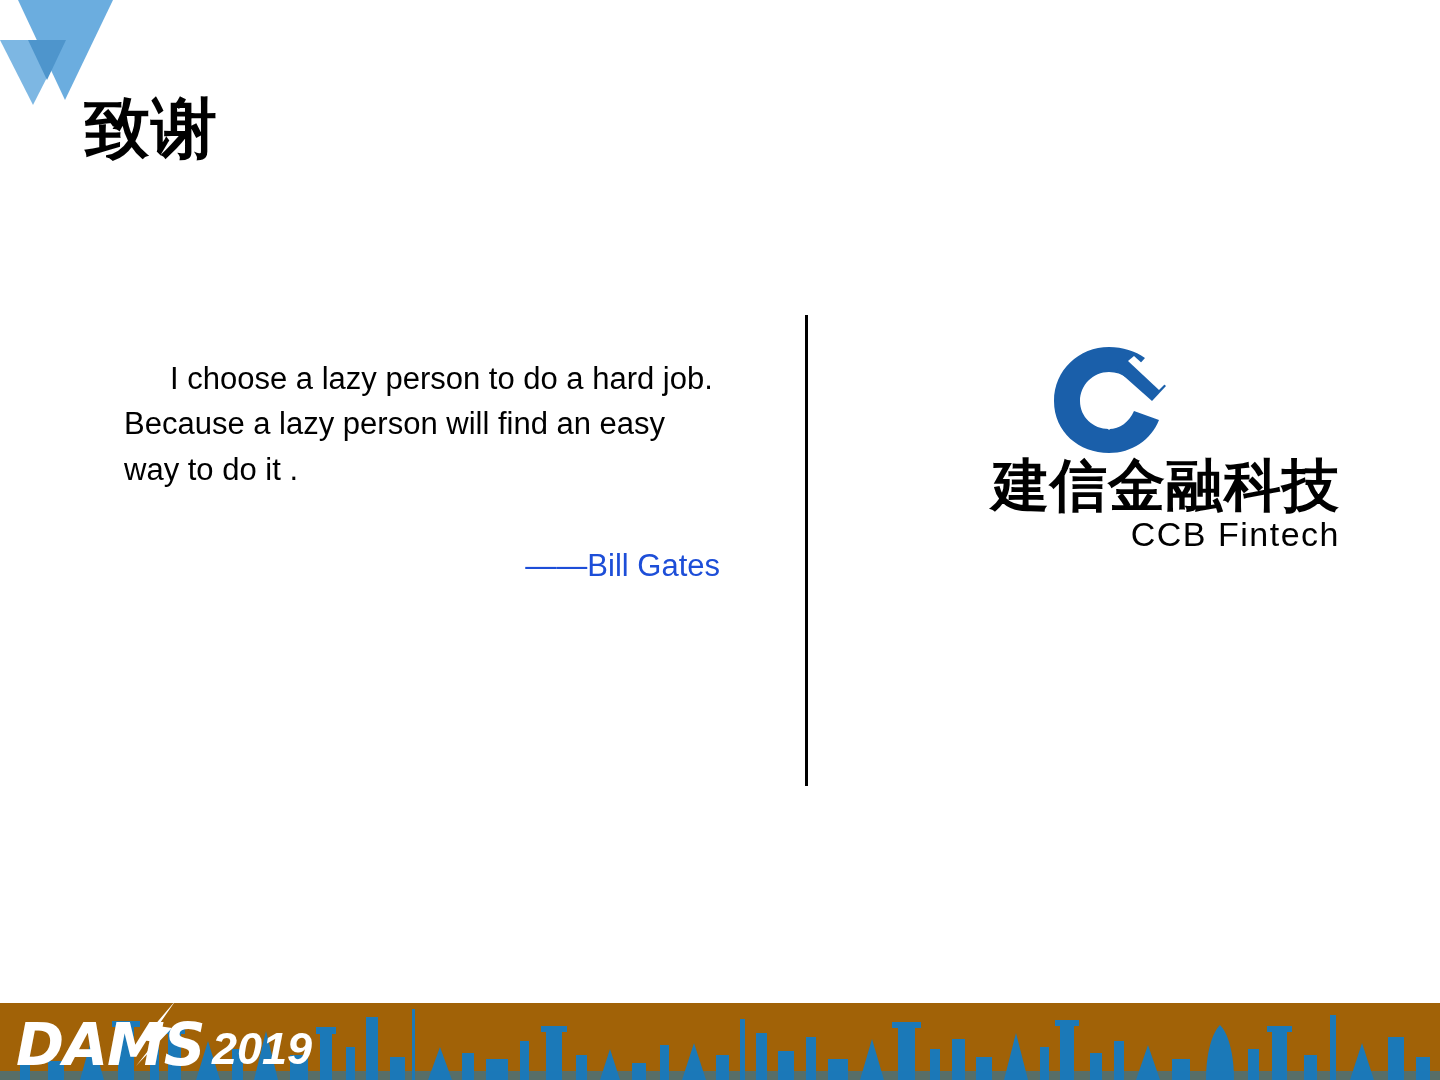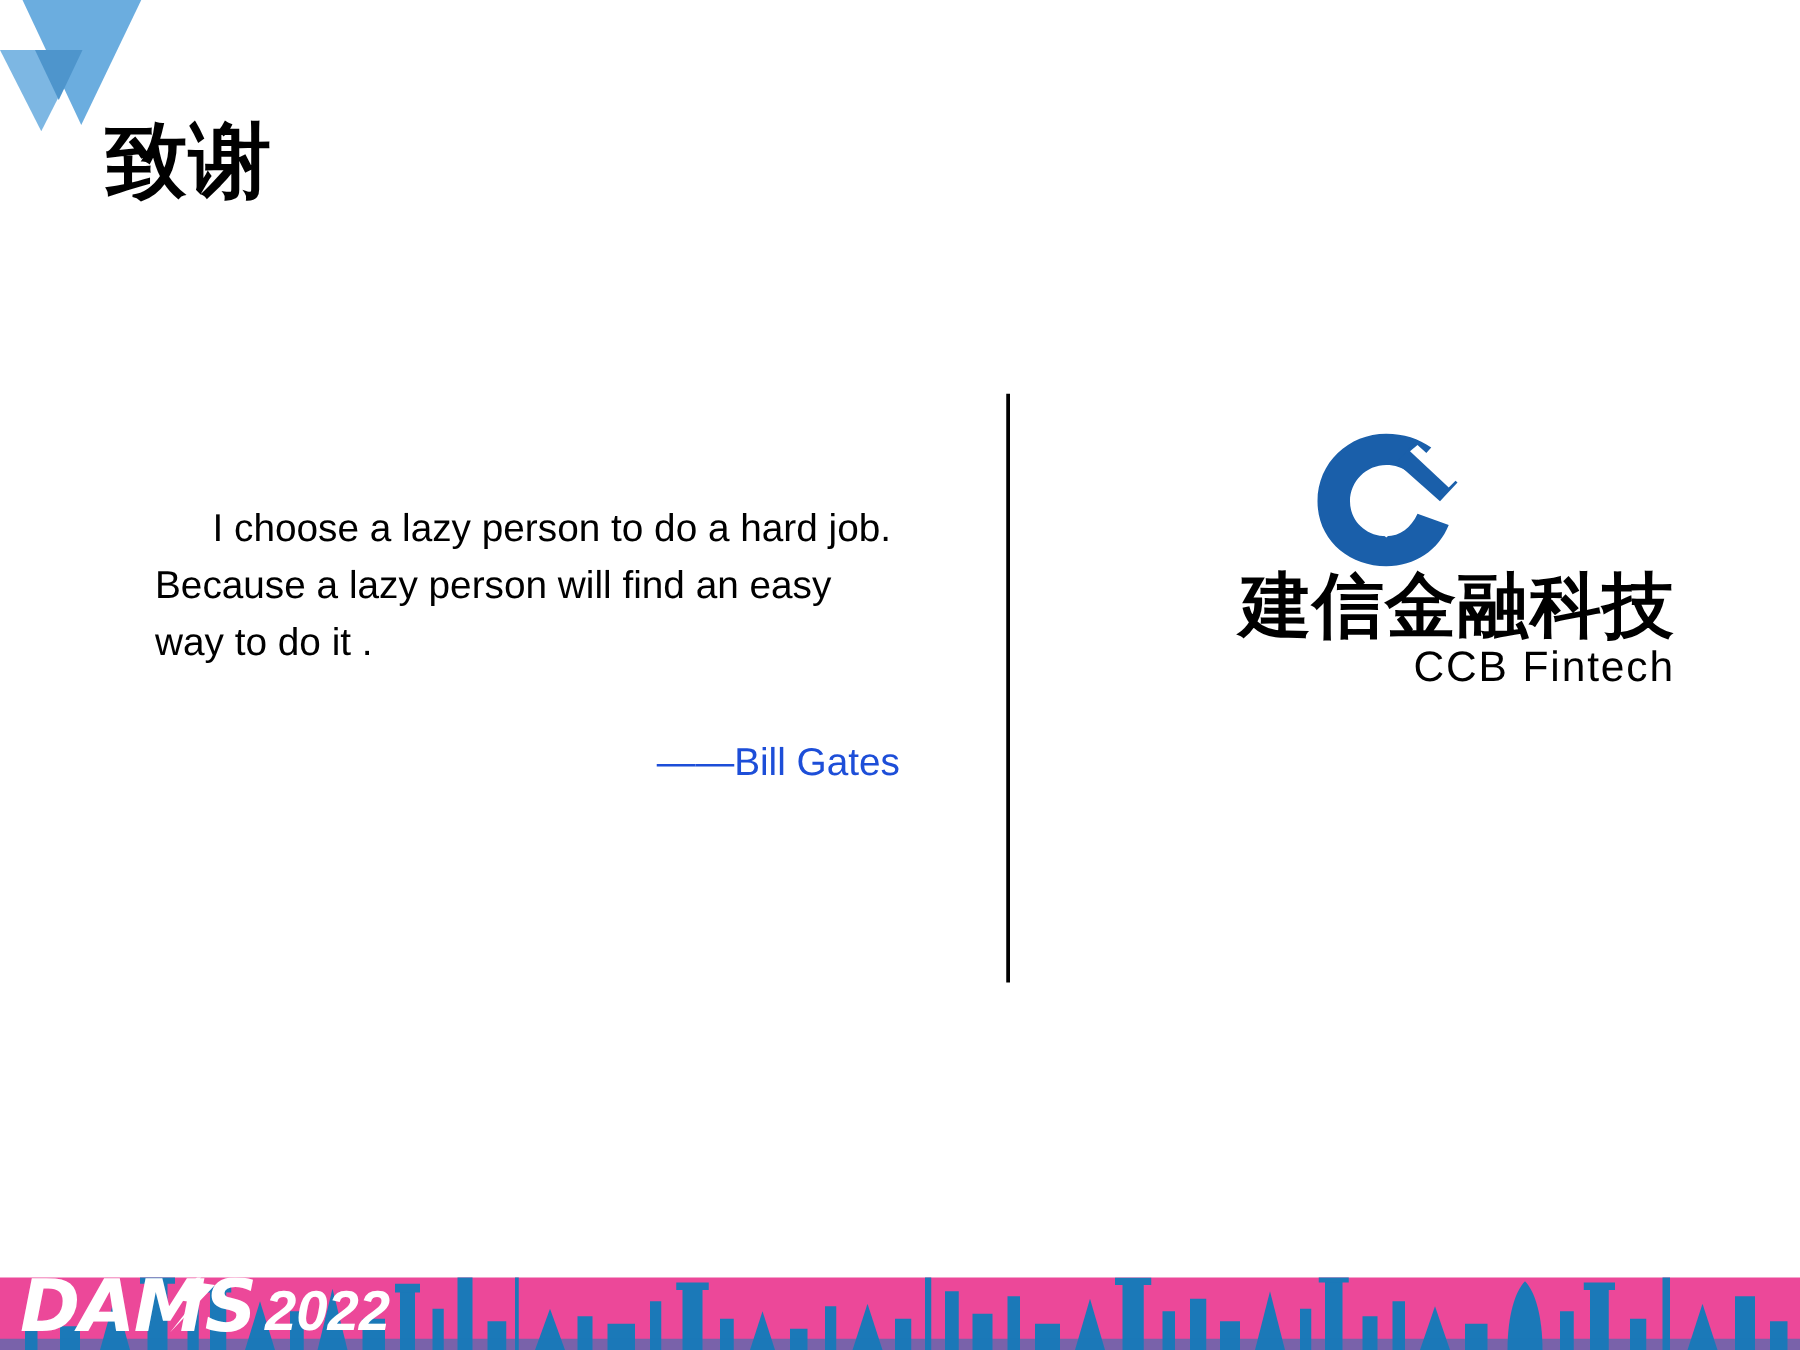--- a/index.html
+++ b/index.html
@@ -40,21 +40,20 @@
     white-space: nowrap;
     font-family: "DejaVu Sans", "Liberation Sans", sans-serif;
   }
 
   
   #quote-block {
     position: absolute;
     left: 124px;
     top: 356px;
     width: 600px;
-    margin-top: 44px;
   }
   #quote-text {
     font-size: 31px;
     line-height: 1.46;
     color: #000000;
     text-indent: 46px;
     font-family: "Liberation Sans", sans-serif;
   }
   #quote-attribution {
     margin-top: 56px;
@@ -117,22 +116,22 @@
     line-height: 1;
     font-family: "Liberation Sans", sans-serif;
   }
 
   
   #bottom-banner {
     position: absolute;
     left: 0;
     bottom: 0;
     width: 1440px;
-    height: 58px;
-    background: #ec4899;
+    height: 77px;
+    background: #a16207;
     overflow: hidden;
   }
   #banner-skyline {
     position: absolute;
     left: 0;
     bottom: 0;
     width: 1440px;
     height: 77px;
     opacity: 1;
   }
@@ -292,18 +291,18 @@
         <rect x="1416" y="54" width="14" height="23"></rect>
         <rect x="0" y="68" width="1440" height="9" opacity="0.55"></rect>
       </g>
     </svg>
 
     <div id="dams-logo">
       <div id="dams-word">DAMS</div>
       <svg id="dams-bolt" viewBox="0 0 56 66">
         <polygon fill="#ffffff" points="48,0 14,40 27,42 8,66 44,28 30,26"></polygon>
       </svg>
-      <div id="dams-year">2022</div>
+      <div id="dams-year">2019</div>
     </div>
 
   </div>
 
 </div>
 
 </body></html>

